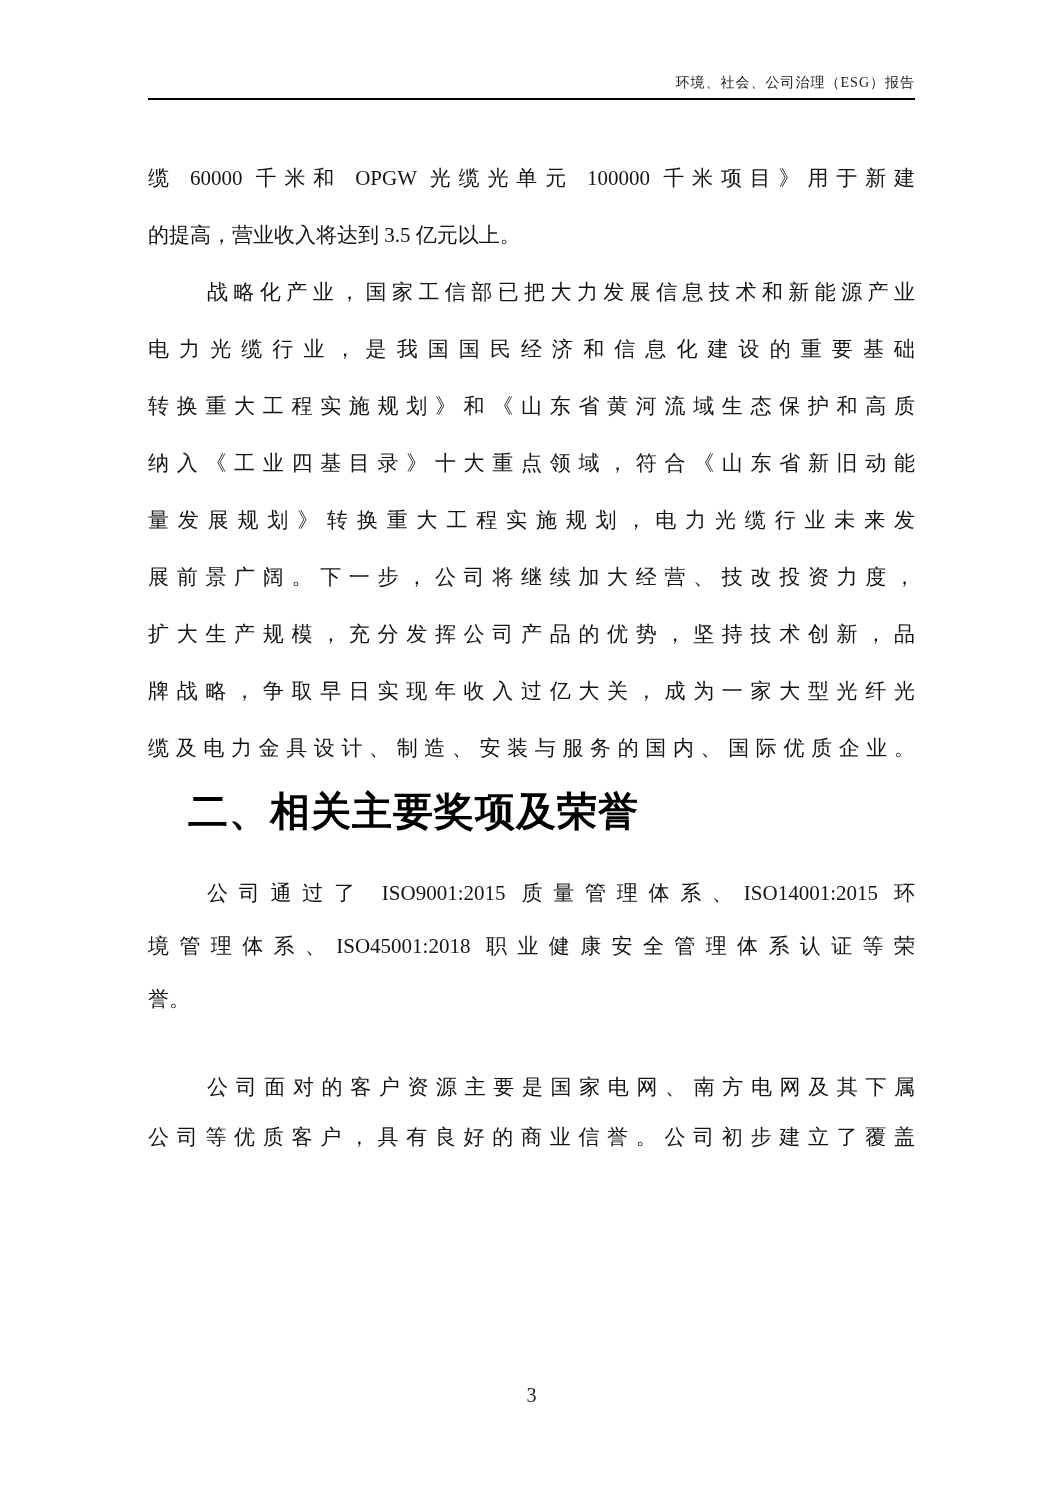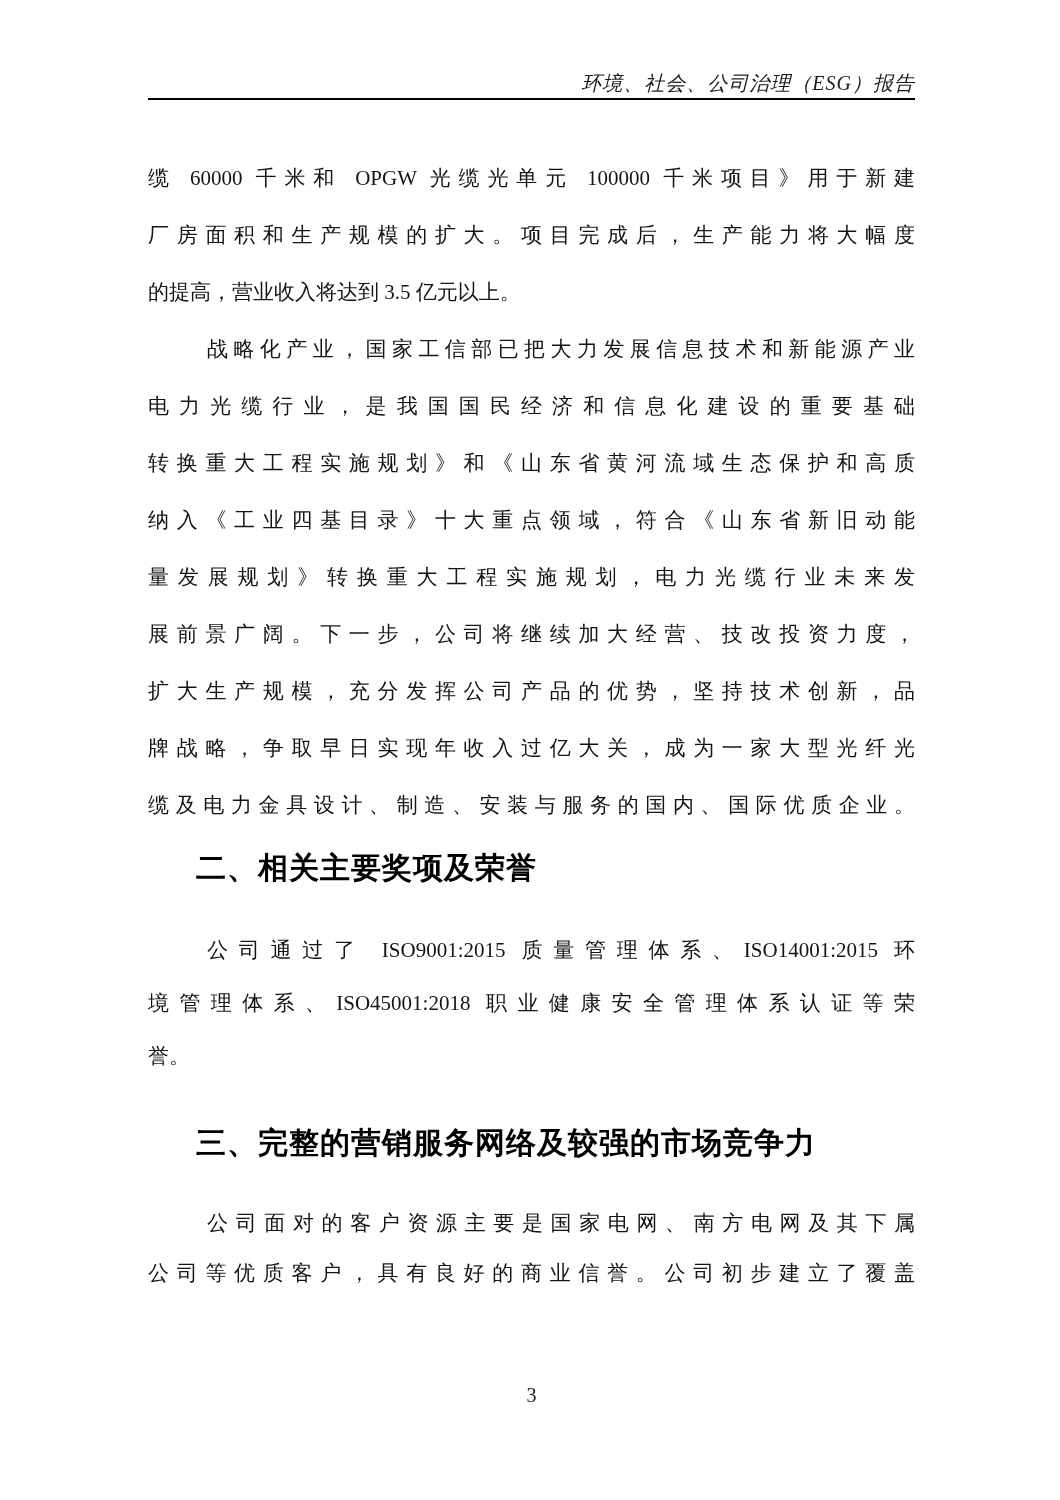--- a/index.html
+++ b/index.html
@@ -18,22 +18,21 @@
     left: 148px;
     top: 0;
     width: 767px;
     box-sizing: border-box;
     padding-top: 69px;
     padding-bottom: 1px;
     border-bottom: 2px solid #000000;
     text-align: right;
   }
   .header .title {
-    font-style: italic;
-    font-size: 20px;
+    font-size: 14px;
     line-height: 28px;
     letter-spacing: 1px;
     color: #1a1a1a;
   }
   
   .content {
     position: absolute;
     left: 148px;
     top: 100px;
     width: 767px;
@@ -45,24 +44,24 @@
     text-align: justify;
     text-justify: inter-character;
     color: #141414;
   }
   .para .line { text-align-last: justify; }
   .para.end-left .line:last-child { text-align-last: left; }
   .para.indent .line:first-child { padding-left: 59px; }
   .para.tight   { line-height: 53px; }
   .para.compact { line-height: 50px; }
   .heading {
-    margin: 8px;
+    margin: 0;
     font-family: "Liberation Sans", "DejaVu Sans", sans-serif;
     font-weight: bold;
-    font-size: 30px;
+    font-size: 40px;
     line-height: 48px;
     color: #000000;
     padding-left: 40px;
     letter-spacing: 1px;
   }
   
   .content > :nth-child(1) { margin-top: 50px; }
   .content > :nth-child(3) { margin-top: 10px; }
   .content > :nth-child(4) { margin-top: 32px; }
   .content > :nth-child(5) { margin-top: 36px; }
@@ -83,41 +82,39 @@
 
 <div class="page">
 
   <div class="header">
     <span class="title">环境、社会、公司治理（ESG）报告</span>
   </div>
 
   <div class="content">
       <div class="para end-left">
         <div class="line">缆 60000 千米和 OPGW 光缆光单元 100000 千米项目》用于新建</div>
-        <div class="line">厂房面积和生产规模的扩大。项目完成后，生产能力将大幅度</div>
         <div class="line">的提高，营业收入将达到 3.5 亿元以上。</div>
       </div>
       <div class="para indent">
         <div class="line">战略化产业，国家工信部已把大力发展信息技术和新能源产业</div>
         <div class="line">电力光缆行业，是我国国民经济和信息化建设的重要基础</div>
         <div class="line">转换重大工程实施规划》和《山东省黄河流域生态保护和高质</div>
         <div class="line">纳入《工业四基目录》十大重点领域，符合《山东省新旧动能</div>
         <div class="line">量发展规划》转换重大工程实施规划，电力光缆行业未来发</div>
         <div class="line">展前景广阔。下一步，公司将继续加大经营、技改投资力度，</div>
         <div class="line">扩大生产规模，充分发挥公司产品的优势，坚持技术创新，品</div>
         <div class="line">牌战略，争取早日实现年收入过亿大关，成为一家大型光纤光</div>
         <div class="line">缆及电力金具设计、制造、安装与服务的国内、国际优质企业。</div>
       </div>
       <h2 class="heading">二、相关主要奖项及荣誉</h2>
       <div class="para indent tight end-left">
         <div class="line">公司通过了 ISO9001:2015 质量管理体系、ISO14001:2015 环</div>
         <div class="line">境管理体系、ISO45001:2018 职业健康安全管理体系认证等荣</div>
         <div class="line">誉。</div>
       </div>
-      <h2 class="heading">三、完整的营销服务网络及较强的市场竞争力</h2>
       <div class="para indent compact">
         <div class="line">公司面对的客户资源主要是国家电网、南方电网及其下属</div>
         <div class="line">公司等优质客户，具有良好的商业信誉。公司初步建立了覆盖</div>
       </div>
     </div>
 
   <div class="footer">
     <span>3</span>
   </div>
 

